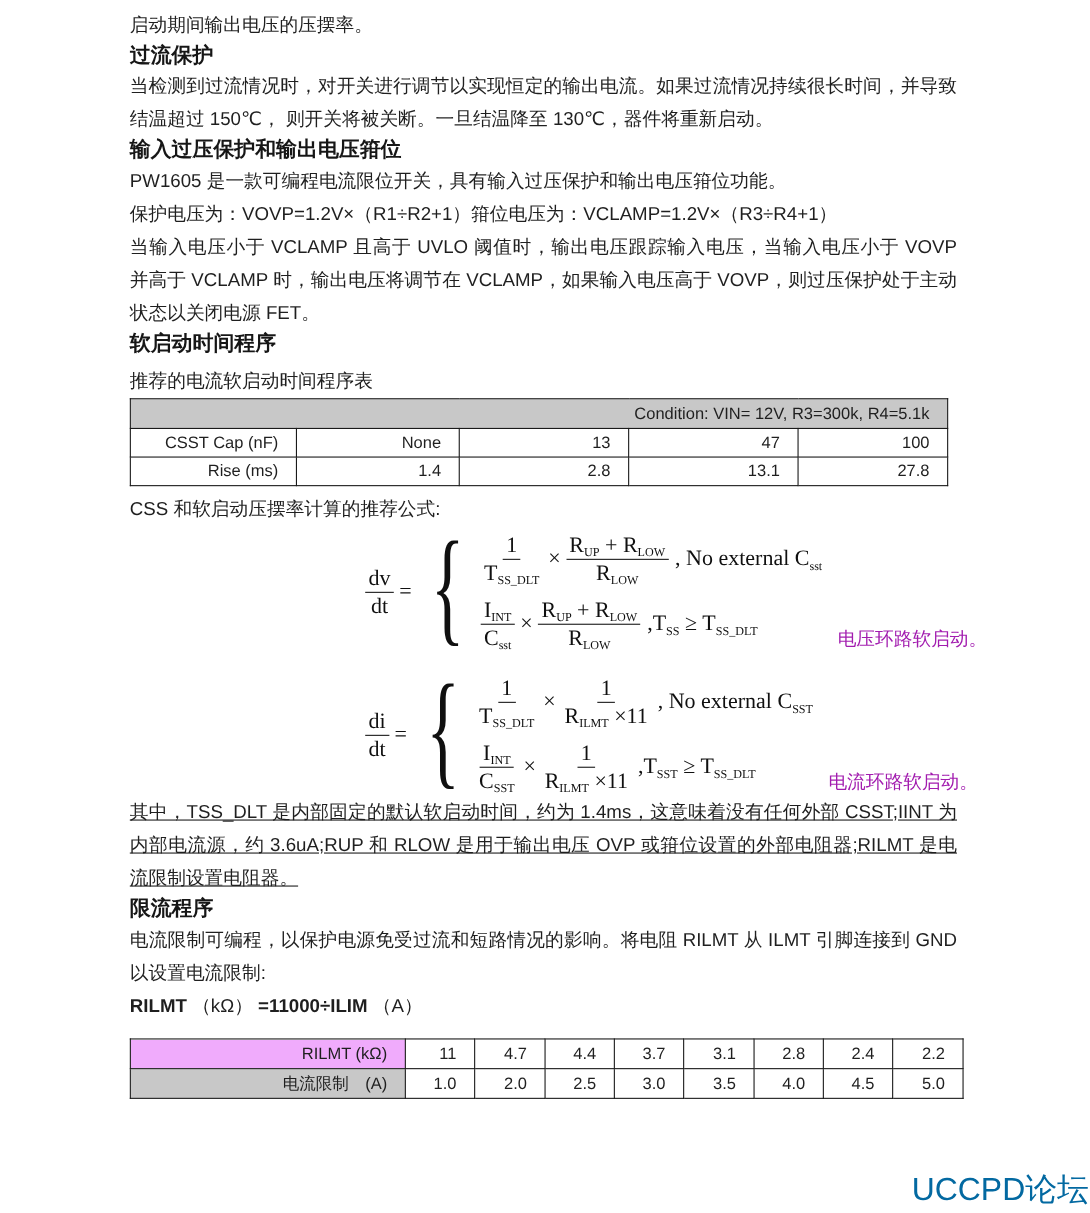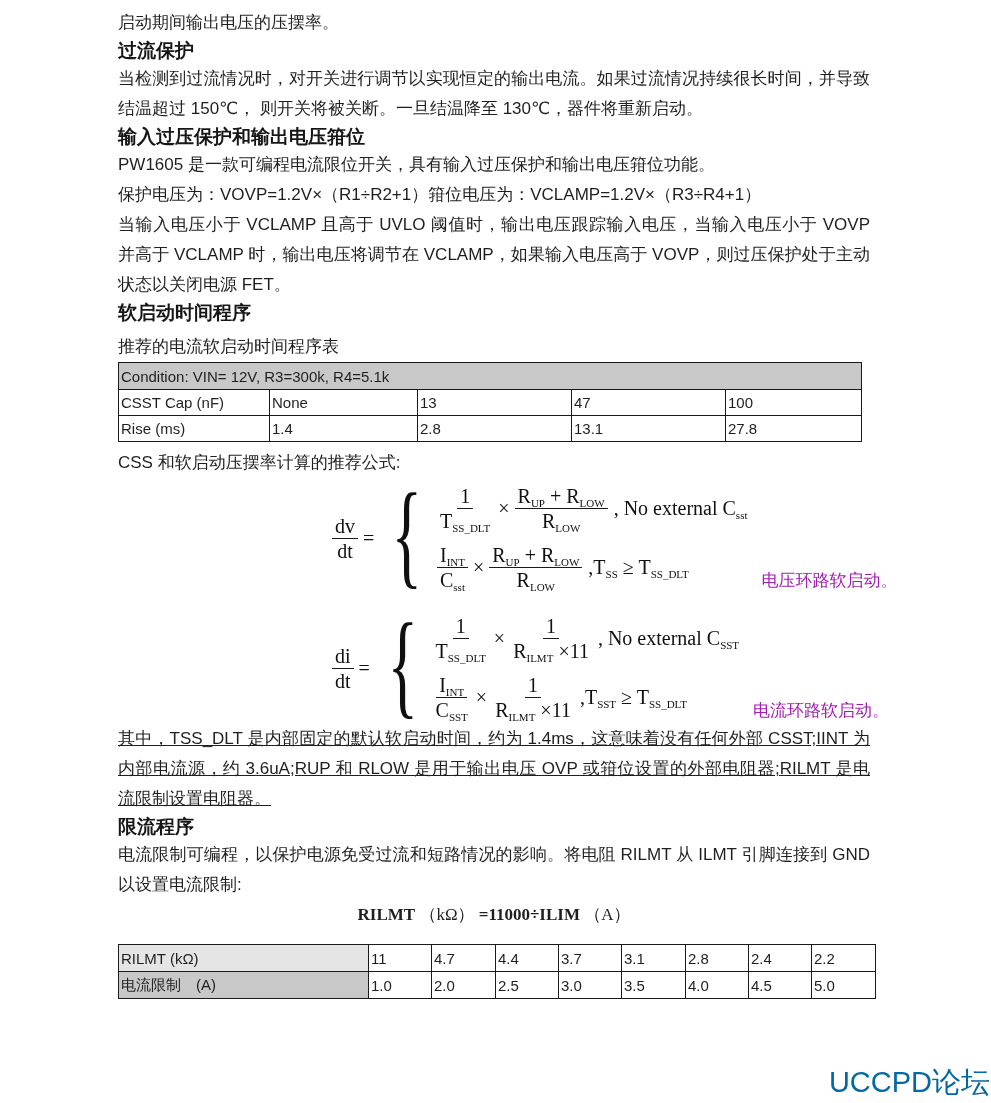--- a/index.html
+++ b/index.html
@@ -17,21 +17,21 @@
   .h-ovp{margin-top:36px;}
   .p-ovp1{margin-top:2px;}
   .p-ovpbody{margin-top:20px;}
   .h-ss{margin-top:6px;}
   .tbl-caption{margin-top:8px;font-size:17px;line-height:26px;}
   .p-ssbody{margin-top:8px;text-decoration:underline;}
   .h-ilim{margin-top:6px;}
   .p-ilim{margin-top:6px;}
 
   table{border-collapse:collapse;table-layout:fixed;}
-  td{border:1px solid #1a1a1a;text-align:left;font-size:15px;height:25px;padding:0 2px;overflow:hidden;}
+  td{border:1px solid #1a1a1a;text-align:right;font-size:15px;height:25px;padding:0 16px;overflow:hidden;}
   .gray{background:#c8c8c8;}
   .tbl1{margin-top:2px;width:743px;}
   .tbl1 .cond{height:26px;}
   .tbl2{margin-top:14px;width:757px;}
   .tbl2 td.lab{height:26px;}
 
   .formula-intro{margin-top:8px;font-size:17px;line-height:26px;}
   .formula-wrap{display:flex;margin-top:6px;margin-left:212px;}
   .formula-wrap.second{margin-top:18px;}
   .formula{display:flex;align-items:center;font-family:"Liberation Serif","DejaVu Serif",serif;font-size:20px;color:#101010;}
@@ -41,21 +41,21 @@
   .eq{margin:0 3px;}
   .times{margin:0 3px;}
   .tail{margin-left:4px;white-space:nowrap;}
   sub{font-size:11px;line-height:0;vertical-align:-0.35em;letter-spacing:0;}
   .brace{display:inline-block;font-family:"Liberation Serif",serif;font-size:116px;height:112px;line-height:104px;
          transform:scaleX(0.55);transform-origin:center;margin:0 0 0 2px;font-weight:400;}
   .cases{display:flex;flex-direction:column;gap:10px;}
   .case{display:flex;align-items:center;}
   .f-caption{align-self:flex-end;margin-left:14px;padding-bottom:2px;font-size:17px;color:#a21caf;white-space:nowrap;}
 
-  .ilim-formula{margin-top:0;text-align:center;font-size:17px;line-height:30px;font-family:Liberation Serif, serif;}
+  .ilim-formula{margin-top:0;font-size:17px;line-height:30px;}
   .ilim-formula .b{font-weight:700;}
 
   .watermark{position:absolute;top:1066px;right:1px;font-size:29px;line-height:32px;white-space:nowrap;z-index:5;}
 </style>
 </head>
 <body>
 
 <div class="page">
 
   <p class="body intro">启动期间输出电压的压摆率。</p>
@@ -197,21 +197,21 @@
         <col style="width:64px">
         <col style="width:63px">
         <col style="width:63px">
         <col style="width:64px">
         <col style="width:63px">
         <col style="width:63px">
         <col style="width:64px">
       </colgroup>
     <tbody>
         <tr>
-      <td class="gray lab" style="background: #e5e5e5;">RILMT (kΩ)</td>
+      <td class="gray lab" style="background: #f0abfc;">RILMT (kΩ)</td>
       <td>11</td>
       <td>4.7</td>
       <td>4.4</td>
       <td>3.7</td>
       <td>3.1</td>
       <td>2.8</td>
       <td>2.4</td>
       <td>2.2</td>
     </tr>
     <tr>

